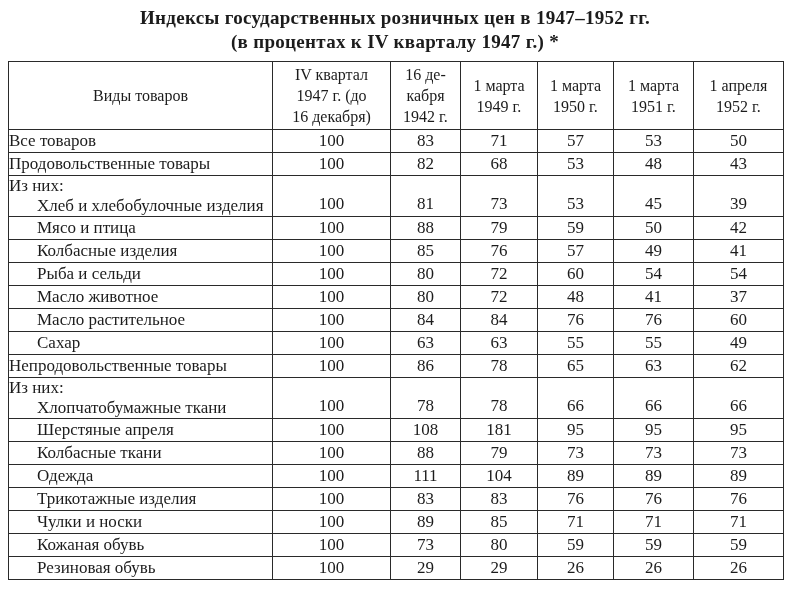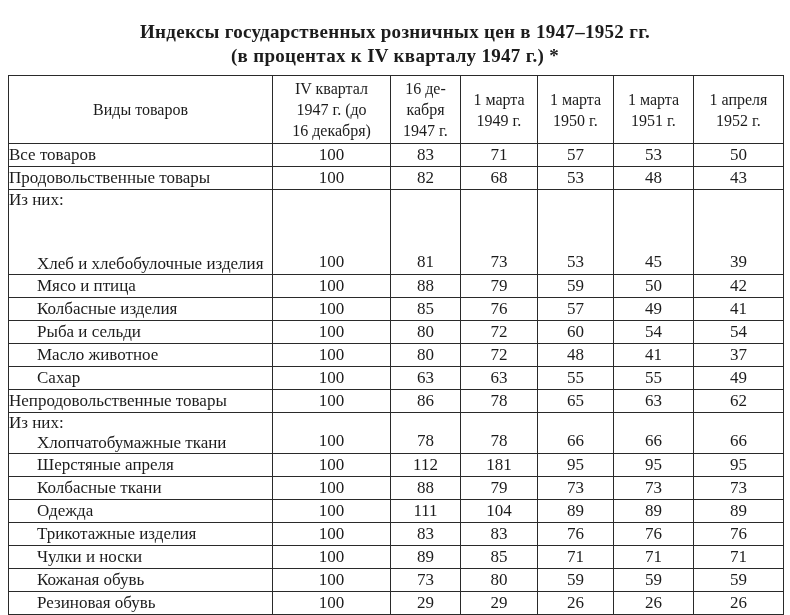--- a/index.html
+++ b/index.html
@@ -9,21 +9,21 @@
     width: 790px;
     height: 615px;
     overflow: hidden;
     font-family: "Liberation Serif", "DejaVu Serif", serif;
     color: #1c1c1c;
   }
   .page {
     width: 790px;
     height: 615px;
     box-sizing: border-box;
-    padding-top: 20px;
+    padding-top: 6px;
     border-radius: 17px;
   }
   .title {
     text-align: center;
     font-weight: bold;
     font-size: 19px;
     line-height: 24px;
     letter-spacing: 0.3px;
   }
   table.idx {
@@ -60,21 +60,20 @@
     text-align: left;
     padding: 1px 6px 1px 12px;
     height: 22px;
     vertical-align: middle;
   }
   td.label-cell .item-label.indented { padding-left: 28px; }
   td.label-cell .item-label.justified {
     padding-left: 28px;
     text-align: justify;
     text-align-last: left;
-    margin-top: 44px;
   }
   td.value-cell {
     text-align: center;
     vertical-align: middle;
     height: 22px;
   }
   tr.group-row td.value-cell {
     vertical-align: bottom;
   }
   tr.group-row td.value-cell .val { padding-bottom: 2px; }
@@ -99,21 +98,21 @@
         <col class="c6">
     </colgroup>
     <thead>
       <tr id="table-head-row">
           <th>Виды товаров</th>
           <th>IV квартал
 1947 г. (до
 16 декабря)</th>
           <th>16 де-
 кабря
-1947 г.</th>
+1942 г.</th>
           <th>1 марта
 1949 г.</th>
           <th>1 марта
 1950 г.</th>
           <th>1 марта
 1951 г.</th>
           <th>1 апреля
 1952 г.</th>
         </tr>
     </thead>
@@ -275,20 +274,43 @@
           </td>
           <td class="value-cell">
             <div class="val">41</div>
           </td>
           <td class="value-cell">
             <div class="val">37</div>
           </td>
         </tr>
         <tr>
           <td class="label-cell">
+            <div class="item-label indented">Масло растительное</div>
+          </td>
+          <td class="value-cell">
+            <div class="val">100</div>
+          </td>
+          <td class="value-cell">
+            <div class="val">84</div>
+          </td>
+          <td class="value-cell">
+            <div class="val">84</div>
+          </td>
+          <td class="value-cell">
+            <div class="val">76</div>
+          </td>
+          <td class="value-cell">
+            <div class="val">76</div>
+          </td>
+          <td class="value-cell">
+            <div class="val">60</div>
+          </td>
+        </tr>
+        <tr>
+          <td class="label-cell">
             <div class="item-label indented">Сахар</div>
           </td>
           <td class="value-cell">
             <div class="val">100</div>
           </td>
           <td class="value-cell">
             <div class="val">63</div>
           </td>
           <td class="value-cell">
             <div class="val">63</div>
@@ -351,21 +373,21 @@
           </td>
         </tr>
         <tr>
           <td class="label-cell">
             <div class="item-label indented">Шерстяные апреля</div>
           </td>
           <td class="value-cell">
             <div class="val">100</div>
           </td>
           <td class="value-cell">
-            <div class="val">112</div>
+            <div class="val">108</div>
           </td>
           <td class="value-cell">
             <div class="val">181</div>
           </td>
           <td class="value-cell">
             <div class="val">95</div>
           </td>
           <td class="value-cell">
             <div class="val">95</div>
           </td>

